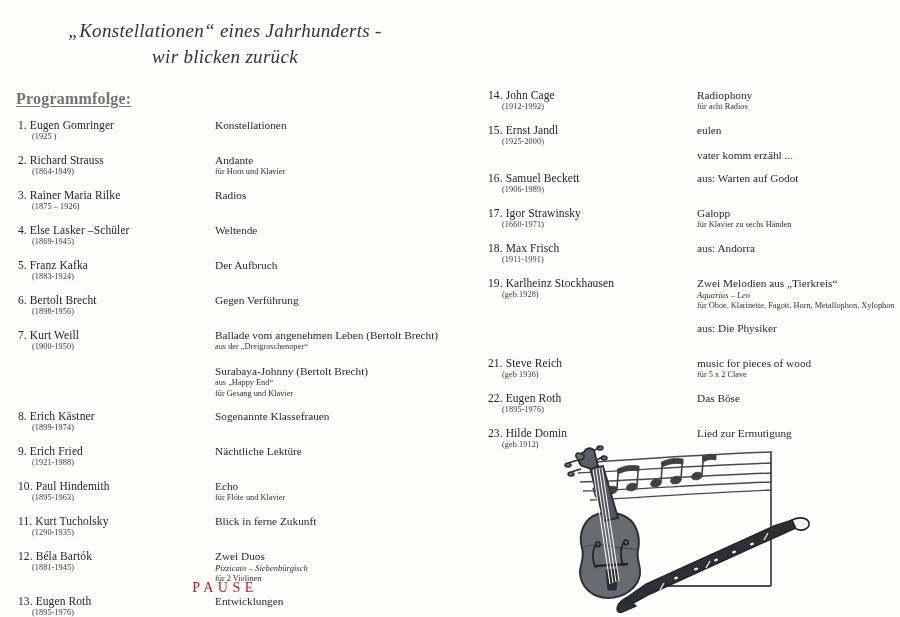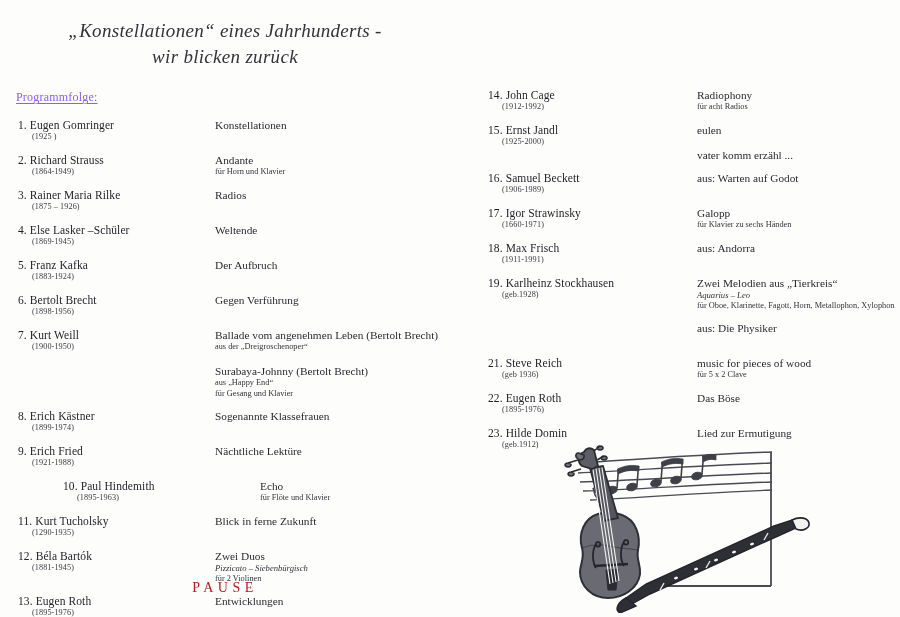--- a/index.html
+++ b/index.html
@@ -34,25 +34,25 @@
     color: #33333a;
     letter-spacing: 0.3px;
   }
   .title-line { display: block; }
 
   
   .section-heading {
     position: absolute;
     left: 16px;
     top: 90px;
-    font-weight: normal;
-    font-size: 12px;
+    font-weight: bold;
+    font-size: 16px;
     text-decoration: underline;
     text-underline-offset: 2px;
-    color: #8b5cf6;
+    color: #737373;
     letter-spacing: 0.2px;
   }
 
   
   .col {
     position: absolute;
     top: 0;
   }
   .col-left  { left: 0;   width: 450px; }
   .col-right { left: 450px; width: 450px; }
@@ -276,21 +276,21 @@
           <div class="entry-person">
             <span class="person-name">9. Erich Fried</span>
             <span class="person-dates">(1921-1988)</span>
           </div>
           <div class="entry-works">
             <div class="work">
               <span class="work-title">Nächtliche Lektüre</span>
             </div>
           </div>
         </div>
-        <div class="entry" style="height: 25px; margin-left: 45px;">
+        <div class="entry" style="height: 25px;">
           <div class="entry-person">
             <span class="person-name">10. Paul Hindemith</span>
             <span class="person-dates">(1895-1963)</span>
           </div>
           <div class="entry-works">
             <div class="work">
               <span class="work-title">Echo</span>
               <span class="work-sub">für Flöte und Klavier</span>
             </div>
           </div>

